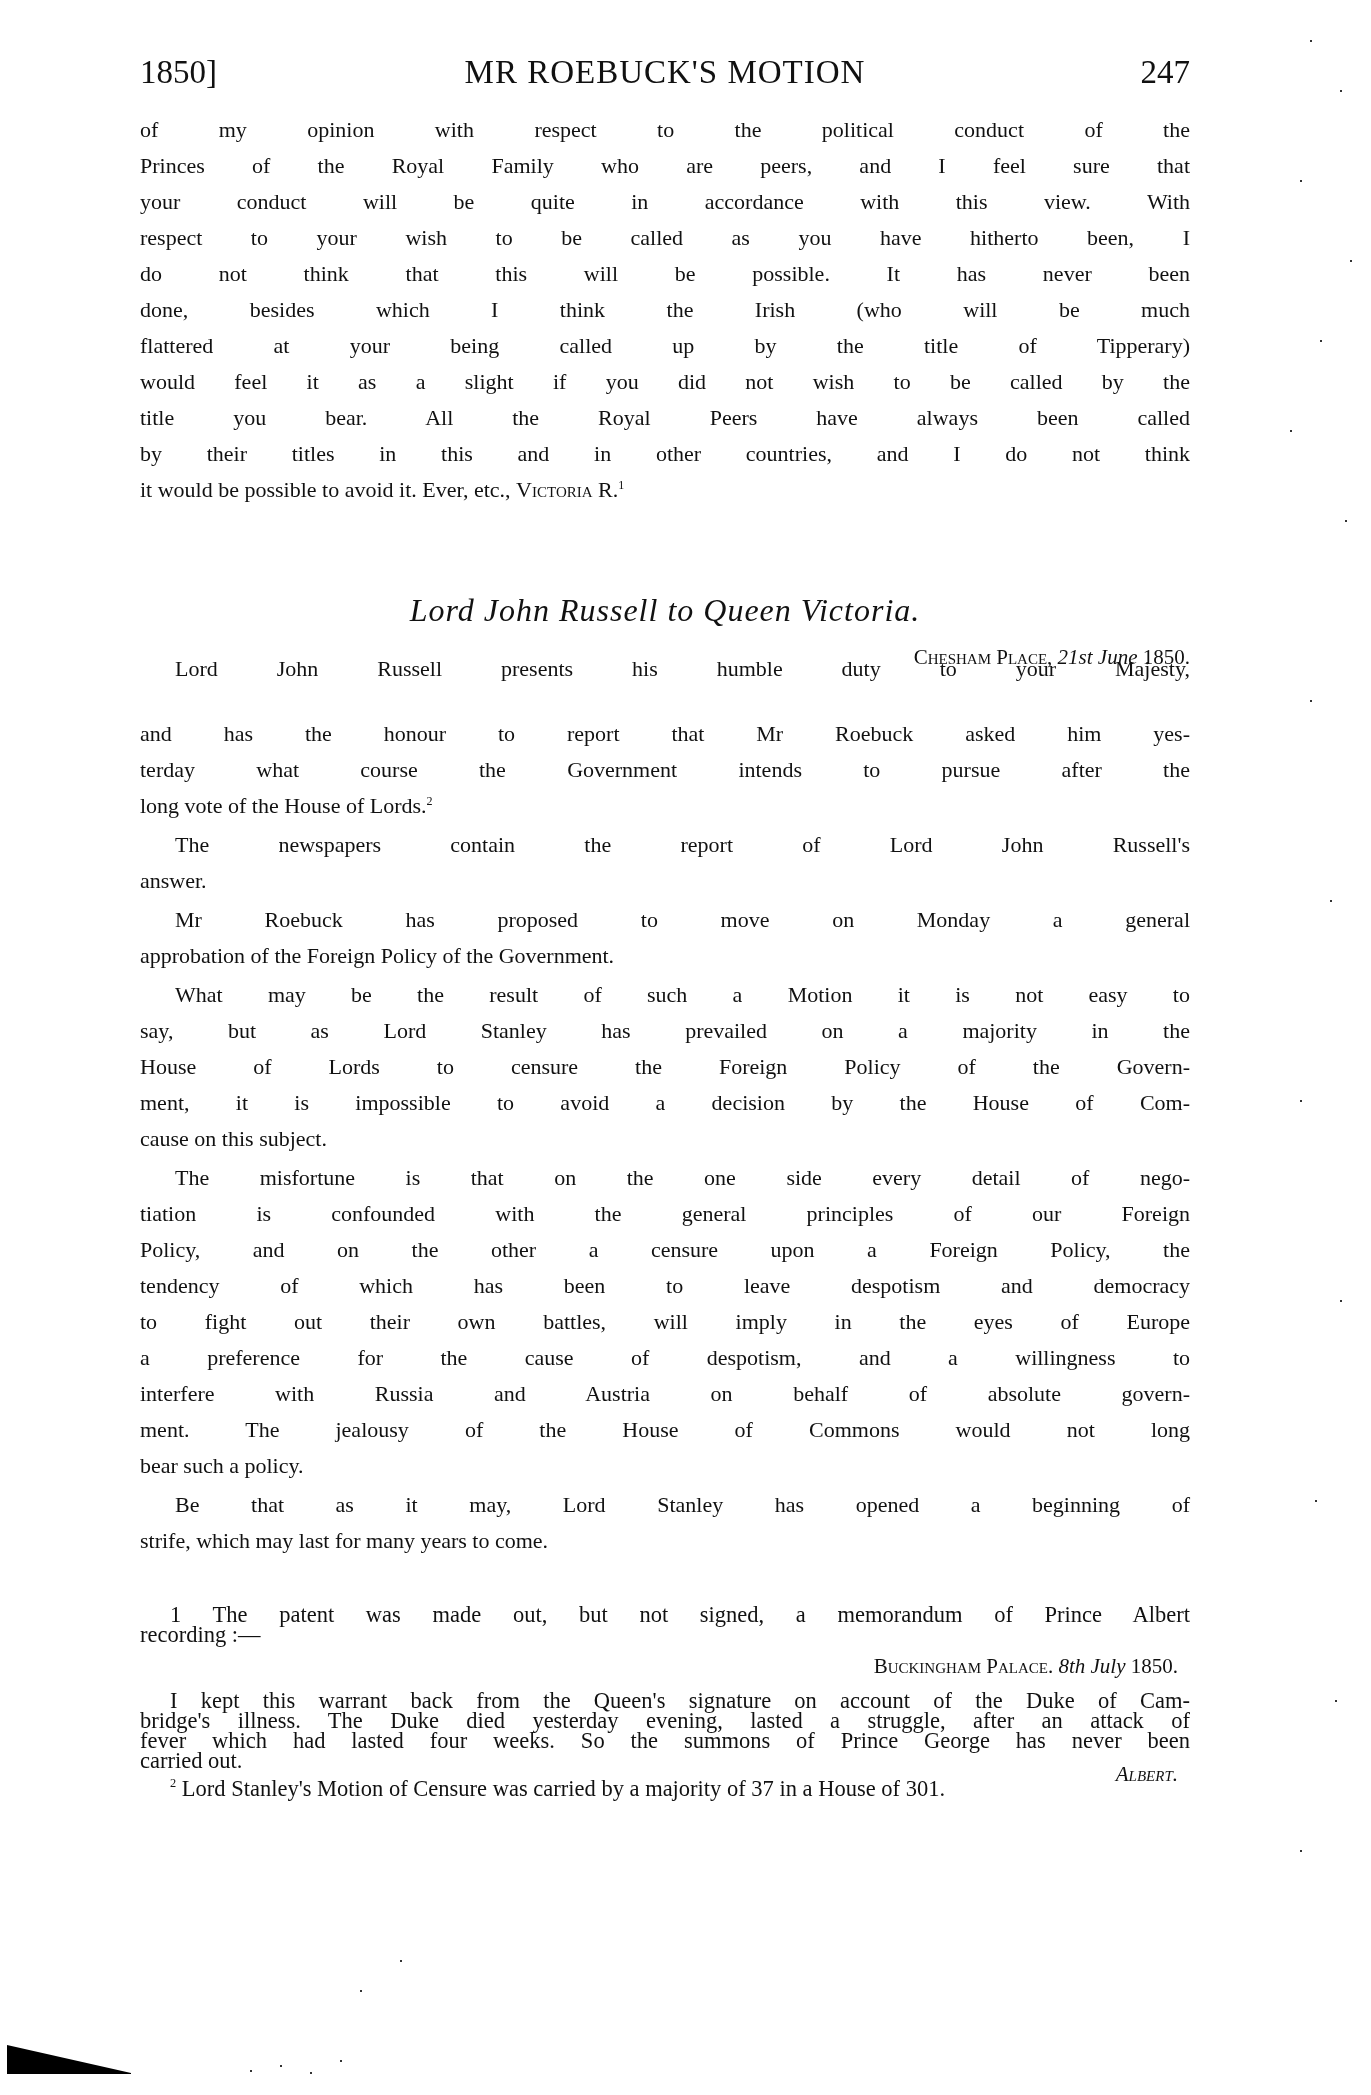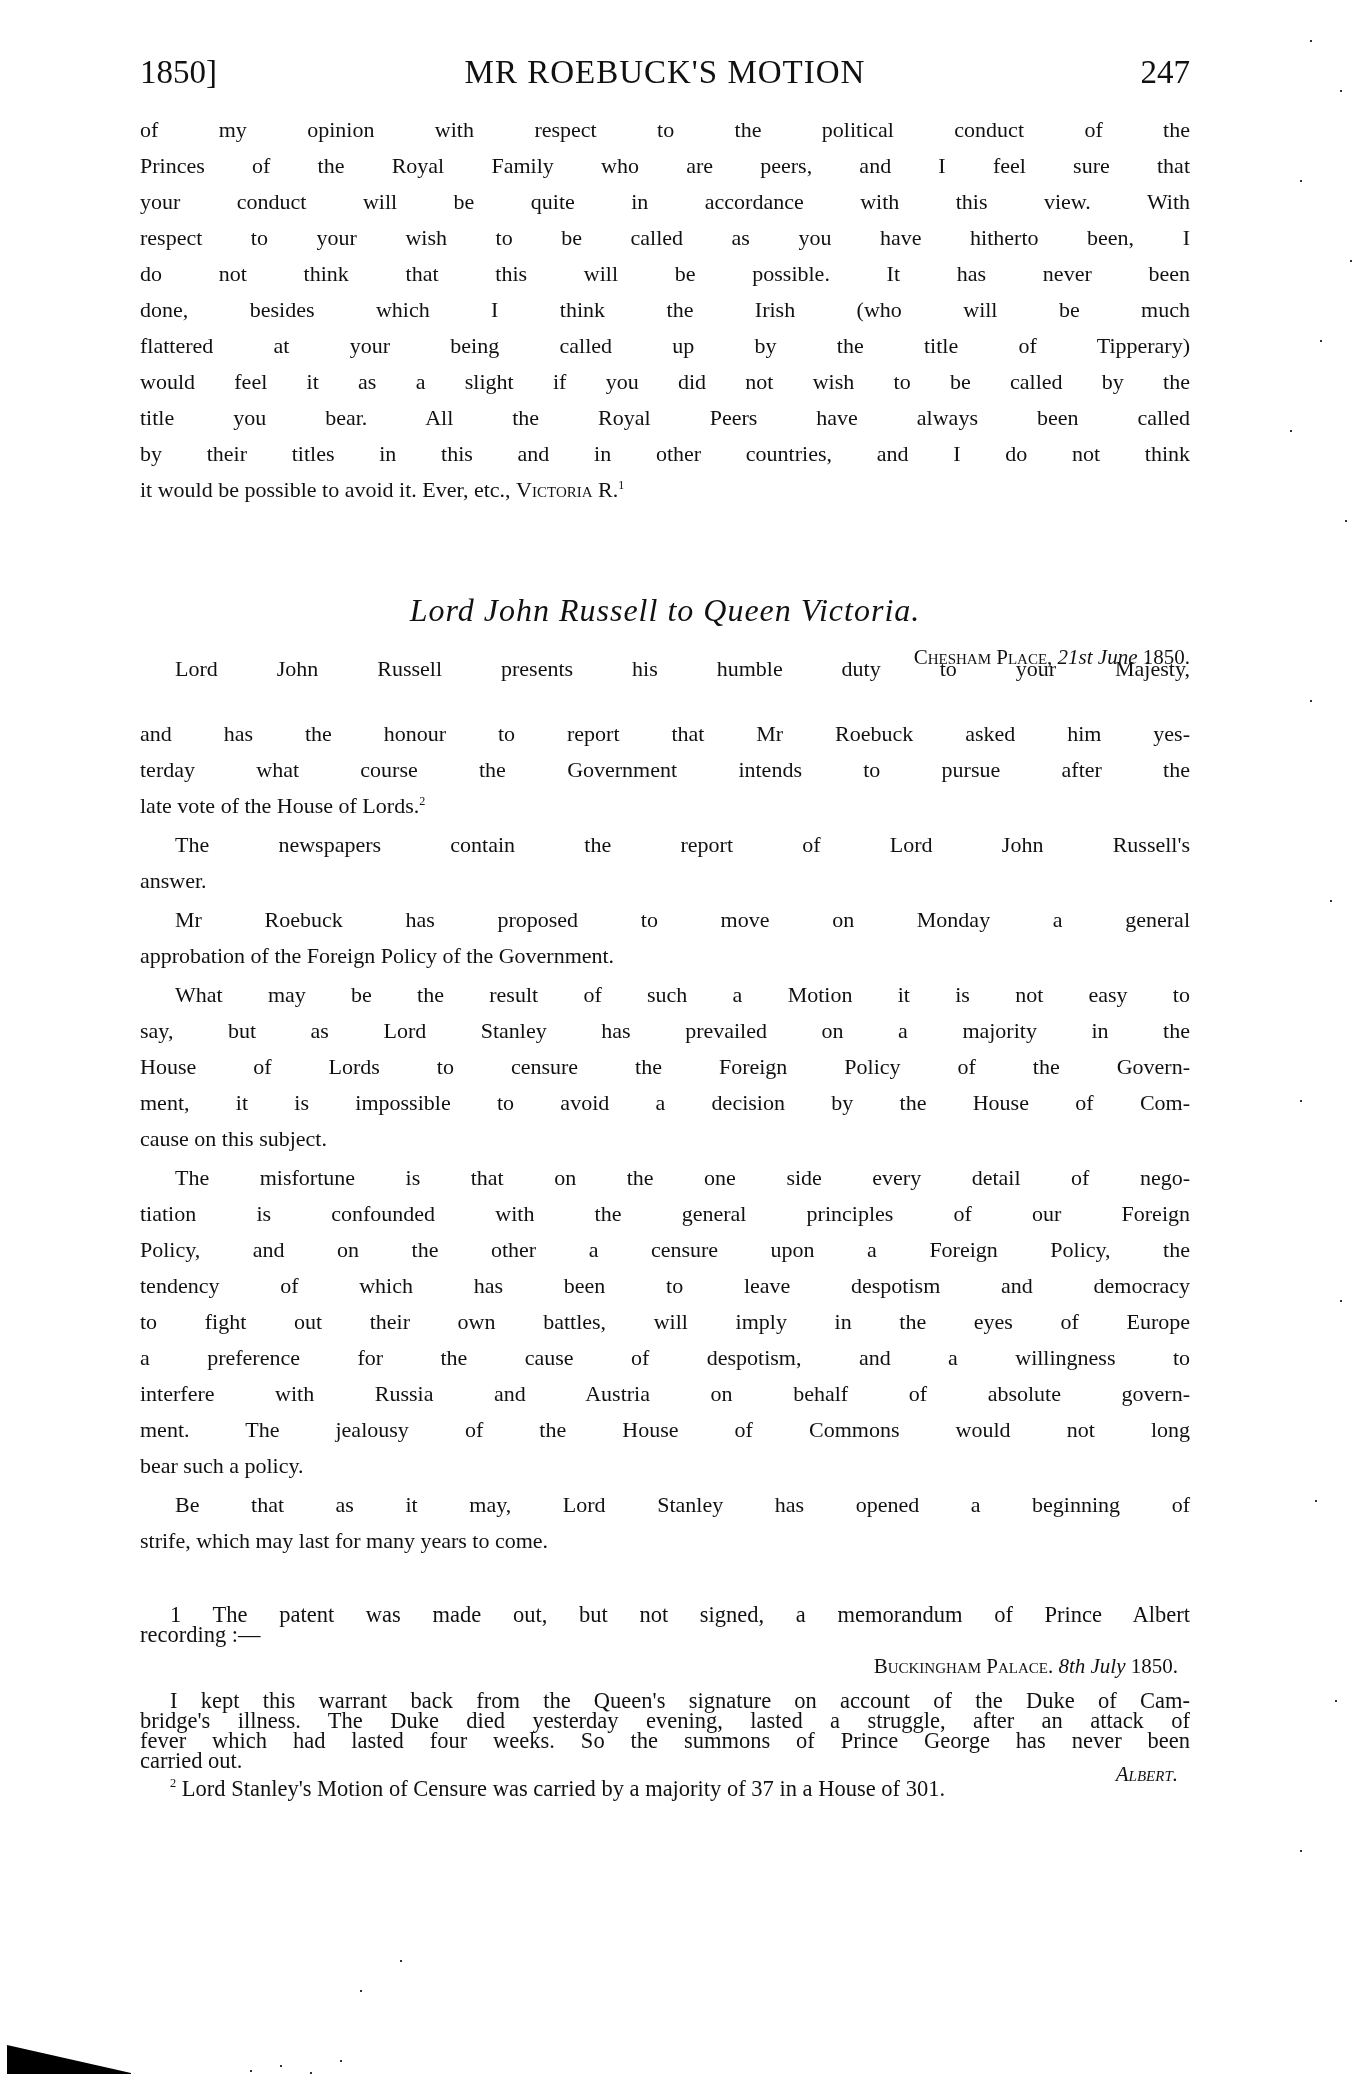--- a/index.html
+++ b/index.html
@@ -77,21 +77,21 @@
   <div class="heading">Lord John Russell to Queen Victoria.</div>
   <div class="dateline">
     <span class="sc">Chesham Place, </span><span class="it">21st June</span><span> 1850.</span>
   </div>
 
   <div>
 
     <div class="line indent" style="top:651px">Lord John Russell presents his humble duty to your Majesty,</div>
     <div class="line" style="top:716px">and has the honour to report that Mr Roebuck asked him yes-</div>
     <div class="line" style="top:752px">terday what course the Government intends to pursue after the</div>
-    <div class="line last" style="top:788px"><span>late vote of the House of Lords.</span><sup>2</sup></div>
+    <div class="line last" style="top:788px"><span>long vote of the House of Lords.</span><sup>2</sup></div>
 
     <div class="line indent" style="top:827px">The newspapers contain the report of Lord John Russell's</div>
     <div class="line last" style="top:863px">answer.</div>
 
     <div class="line indent" style="top:902px">Mr Roebuck has proposed to move on Monday a general</div>
     <div class="line last" style="top:938px">approbation of the Foreign Policy of the Government.</div>
 
     <div class="line indent" style="top:977px">What may be the result of such a Motion it is not easy to</div>
     <div class="line" style="top:1013px">say, but as Lord Stanley has prevailed on a majority in the</div>
     <div class="line" style="top:1049px">House of Lords to censure the Foreign Policy of the Govern-</div>

